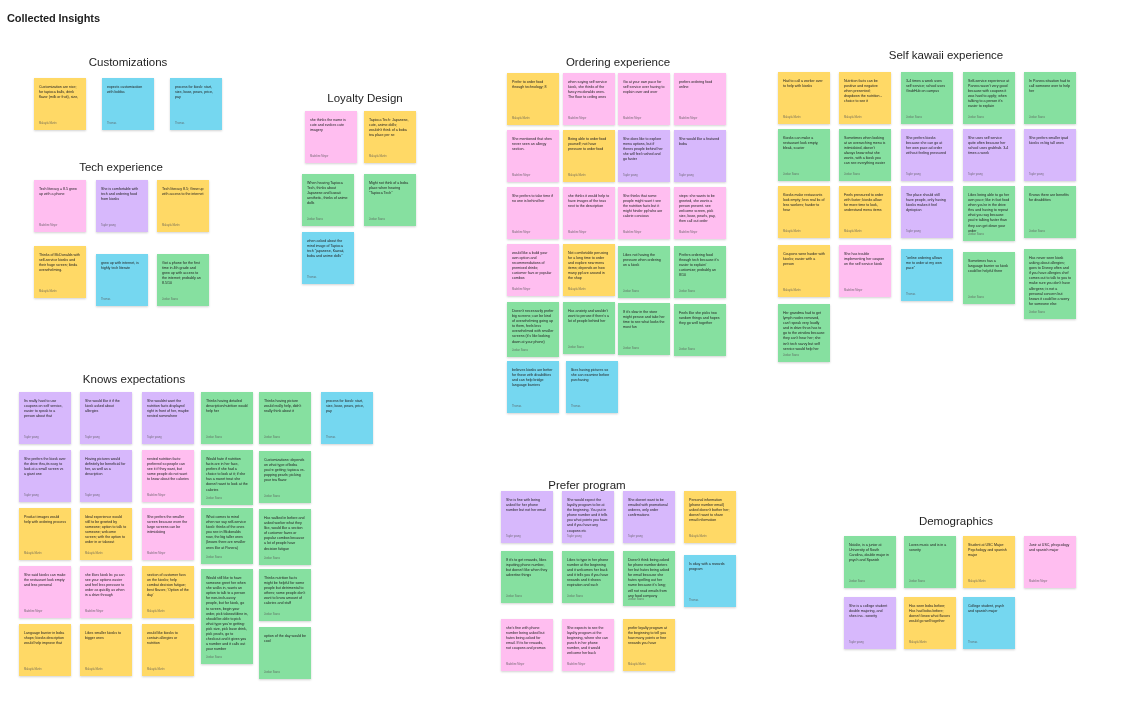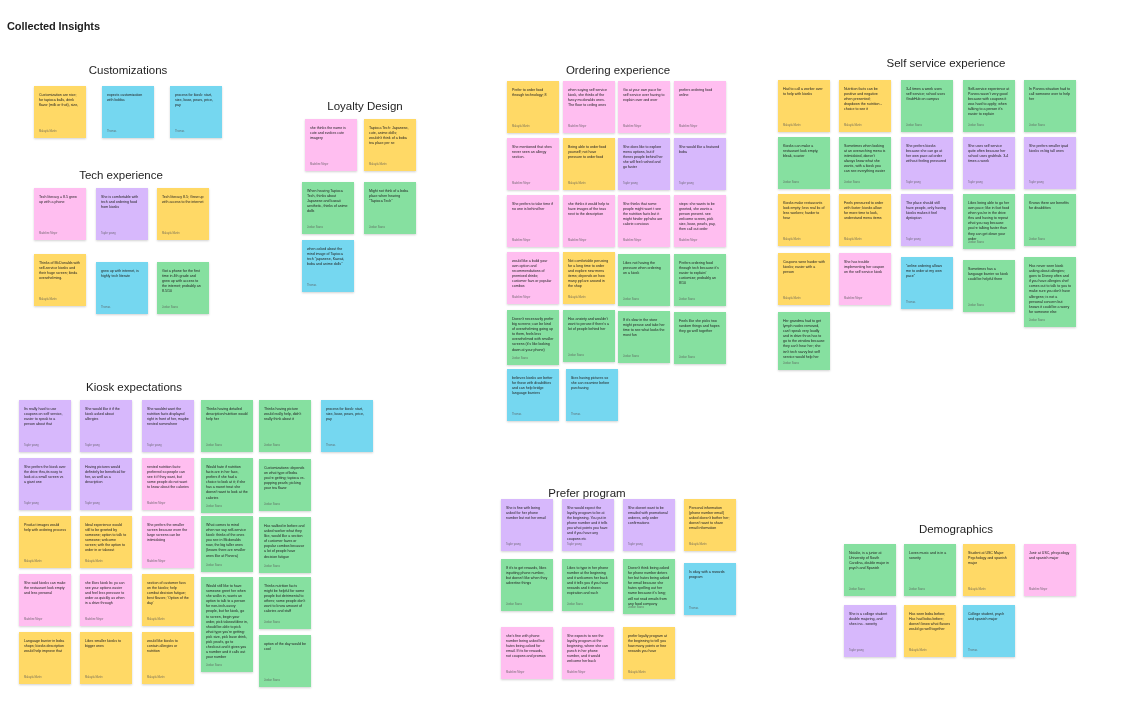--- a/index.html
+++ b/index.html
@@ -11,21 +11,21 @@
   .note .auth{position:absolute;left:5px;bottom:5px;font-size:2.6px;color:#555;opacity:0.8;}
   .yellow{background:#ffd966;}
   .blue{background:#75d7f0;}
   .pink{background:#ffbef0;}
   .purple{background:#d7b8fc;}
   .green{background:#86e0a0;}
 </style>
 </head>
 <body>
 
-<div id="canvas" style="position:absolute;left:0;top:12px;width:1121px;height:599px;">
+<div id="canvas" style="position:absolute;left:0;top:4px;width:1121px;height:599px;">
   <div class="board-title">Collected Insights</div>
 <div class="section-title" style="left: 128px; top: 52px;">Customizations</div>
     <div class="note yellow" style="left: 34px; top: 74px; height: 52px;">
       <div class="txt">Customization are nice; for tapioca balls, drink flavor (milk or fruit), size,</div>
       <div class="auth">Makayla Martin</div>
     </div>
     <div class="note blue" style="left: 102px; top: 74px; height: 52px;">
       <div class="txt">expects customization with bobba</div>
       <div class="auth">Thomas</div>
     </div>
@@ -161,21 +161,21 @@
       <div class="auth">Jordan Soans</div>
     </div>
     <div class="note blue" style="left: 507px; top: 357px; height: 52px;">
       <div class="txt">believes kiosks are better for those with disabilities and can help bridge language barriers</div>
       <div class="auth">Thomas</div>
     </div>
     <div class="note blue" style="left: 566px; top: 357px; height: 52px;">
       <div class="txt">likes having pictures so she can examine before purchasing</div>
       <div class="auth">Thomas</div>
     </div>
-    <div class="section-title" style="left: 946px; top: 45px;">Self service experience</div>
+    <div class="section-title" style="left: 946px; top: 45px;">Self kawaii experience</div>
     <div class="note yellow" style="left: 778px; top: 68px; height: 52px;">
       <div class="txt">Had to call a worker over to help with kiosks</div>
       <div class="auth">Makayla Martin</div>
     </div>
     <div class="note yellow" style="left: 839px; top: 68px; height: 52px;">
       <div class="txt">Nutrition facts can be positive and negative when presented; dropdown the nutrition - choice to see it</div>
       <div class="auth">Makayla Martin</div>
     </div>
     <div class="note green" style="left: 901px; top: 68px; height: 52px;">
       <div class="txt">3-4 times a week uses self service; school uses GrubHub on campus</div>
@@ -246,21 +246,21 @@
       <div class="auth">Jordan Soans</div>
     </div>
     <div class="note green" style="left: 1024px; top: 245px; height: 70px;">
       <div class="txt">Has never seen kiosk asking about allergies; goes to Disney often and if you have allergies chef comes out to talk to you to make sure you don't have allergens; is not a personal concern but knows it could be a worry for someone else</div>
       <div class="auth">Jordan Soans</div>
     </div>
     <div class="note green" style="left: 778px; top: 300px; height: 58px;">
       <div class="txt">Her grandma had to get lymph nodes removed, can't speak very loudly and in drive thrus has to go to the window because they can't hear her; she isn't tech savvy but self service would help her</div>
       <div class="auth">Jordan Soans</div>
     </div>
-    <div class="section-title" style="left: 134px; top: 369px;">Kiosk expectations</div>
+    <div class="section-title" style="left: 134px; top: 369px;">Knows expectations</div>
     <div class="note purple" style="left: 19px; top: 388px; height: 52px;">
       <div class="txt">Its really hard to use coupons on self service, easier to speak to a person about that</div>
       <div class="auth">Taylor young</div>
     </div>
     <div class="note purple" style="left: 80px; top: 388px; height: 52px;">
       <div class="txt">She would like it if the kiosk asked about allergies</div>
       <div class="auth">Taylor young</div>
     </div>
     <div class="note purple" style="left: 142px; top: 388px; height: 52px;">
       <div class="txt">She wouldnt want the nutrition facts displayed right in front of her, maybe nested somewhere</div>

